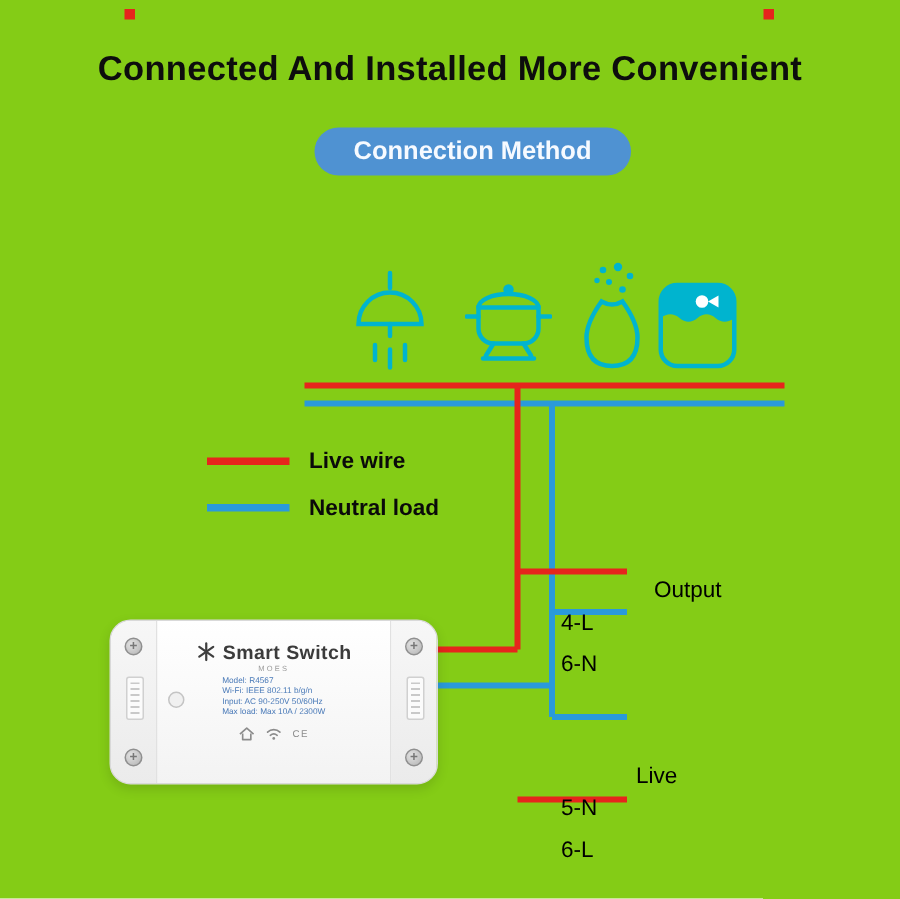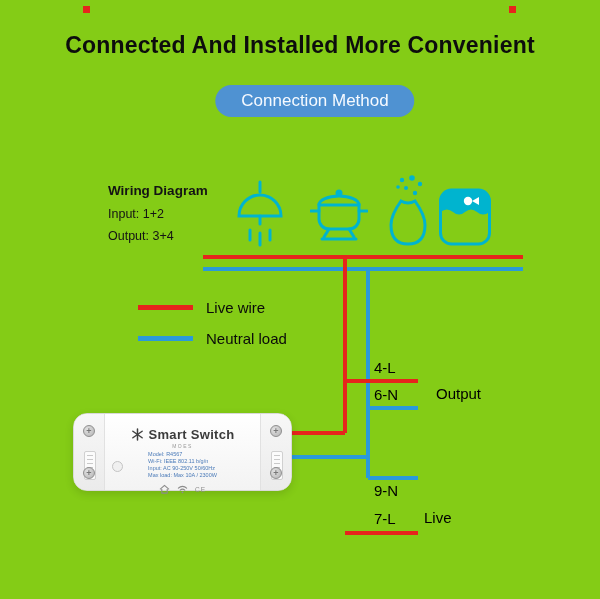--- a/index.html
+++ b/index.html
@@ -7,45 +7,45 @@
             font-family:"Liberation Sans", sans-serif; overflow:hidden;padding-left:30px; }
 
   .corner-mark { position:absolute; top:6px; width:7px; height:7px; }
   .corner-mark.left  { left:83px; }
   .corner-mark.right { left:509px; }
 
   .title { position:absolute; top:32px; left:0; width:600px; text-align:center;
            font-size:23px; font-weight:bold; color:#0d0d0d; letter-spacing:.2px; }
 
   .banner { position:absolute; top:85px; left:50%; transform:translateX(-50%);
-            border-radius:16px; padding:6px 26px; font-size:17px; font-weight:normal;
+            border-radius:16px; padding:6px 26px; font-size:17px; font-weight:bold;
             color:#f6faff; }
 
   .wiring-info { position:absolute; left:108px; top:183px; color:#141414; }
   .wiring-info .heading { font-size:13.5px; font-weight:bold; margin-bottom:9px; }
   .wiring-info .note    { font-size:12.5px; margin-bottom:8px; }
 
   .appliance { position:absolute; }
   .wires { position:absolute; left:0; top:0; pointer-events:none; }
 
   .legend { position:absolute; left:138px; top:299px; }
-  .legend-row { display:flex; align-items:center; margin-bottom:14px; }
+  .legend-row { display:flex; align-items:center; margin-bottom:14px;font-weight:bold; }
   .legend-swatch { width:55px; height:5px; margin-right:13px; }
   .legend-label { font-size:15px; color:#0a0a0a; }
 
-  .term { position:absolute; font-size:15px; color:#000; }
+  .term { position:absolute; font-size:15px; color:#000;margin-top:48px; }
   .term-4l { left:374px; top:359px; }
   .term-3n { left:374px; top:386px; }
   .term-2n { left:374px; top:482px; }
   .term-1l { left:374px; top:510px; }
   .group-label { position:absolute; font-size:15px; color:#000; }
   .group-output { left:436px; top:385px; }
   .group-input  { left:424px; top:509px; }
 
-  .device { position:absolute; left:73px; top:413px; width:219px; height:78px;
+  .device { position:absolute; left:73px; top:413px; width:219px; height:110px;
             background:linear-gradient(180deg,#ffffff,#f3f3f3);
             border:1px solid #d9d9d9; border-radius:14px;
             box-shadow:0 3px 8px rgba(0,0,0,.13); box-sizing:border-box; }
   .cap { position:absolute; top:0; bottom:0; width:30px;
          background:linear-gradient(180deg,#f7f7f7,#ebebeb); }
   .cap.capleft  { left:0;  border-right:1px solid #e1e1e1; border-radius:13px 0 0 13px; }
   .cap.capright { right:0; border-left:1px solid #e1e1e1;  border-radius:0 13px 13px 0; }
   .screw { position:absolute; left:9px; width:12px; height:12px; border-radius:50%;
            background:radial-gradient(circle at 35% 35%, #e2e2e2, #b3b3b3);
            border:1px solid #8f8f8f; box-sizing:border-box; }
@@ -76,25 +76,20 @@
 
   <div class="corner-mark left" style="background-color: rgb(230, 37, 28);"></div>
   <div class="corner-mark right" style="background-color: rgb(230, 37, 28);"></div>
 
   <div class="title">Connected And Installed More Convenient</div>
 
   <div class="banner" style="background-color: rgb(79, 146, 210);">
     <span>Connection Method</span>
   </div>
 
-  <div class="wiring-info">
-    <div class="heading">Wiring Diagram</div>
-    <div class="note">Input: 1+2</div>
-    <div class="note">Output: 3+4</div>
-  </div>
 
   <svg class="appliance" style="left:234px; top:180px;" width="52" height="68" viewBox="0 0 52 68">
     <g fill="none" stroke-width="3" stroke-linecap="round" stroke="#00b4cf">
       <path d="M26,2 V12"></path>
       <path d="M5,36 a21,21 0 0 1 42,0 z"></path>
       <path d="M26,36 V44"></path>
       <path d="M16,50 V60"></path>
       <path d="M26,53 V65"></path>
       <path d="M36,50 V60"></path>
     </g>
@@ -154,22 +149,22 @@
       <div class="legend-label">Live wire</div>
     </div>
     <div class="legend-row">
       <div class="legend-swatch" style="background-color: rgb(42, 154, 218);"></div>
       <div class="legend-label">Neutral load</div>
     </div>
   </div>
 
   <span class="term term-4l">4-L</span>
   <span class="term term-3n">6-N</span>
-  <span class="term term-2n">9-N</span>
-  <span class="term term-1l">7-L</span>
+  <span class="term term-2n">5-N</span>
+  <span class="term term-1l">6-L</span>
   <span class="group-label group-output">Output</span>
   <span class="group-label group-input">Live</span>
 
   <div class="device">
     <div class="cap capleft">
       <div class="screw s-top"></div>
       <div class="sticker"></div>
       <div class="screw s-bottom"></div>
     </div>
     <div class="cap capright">

